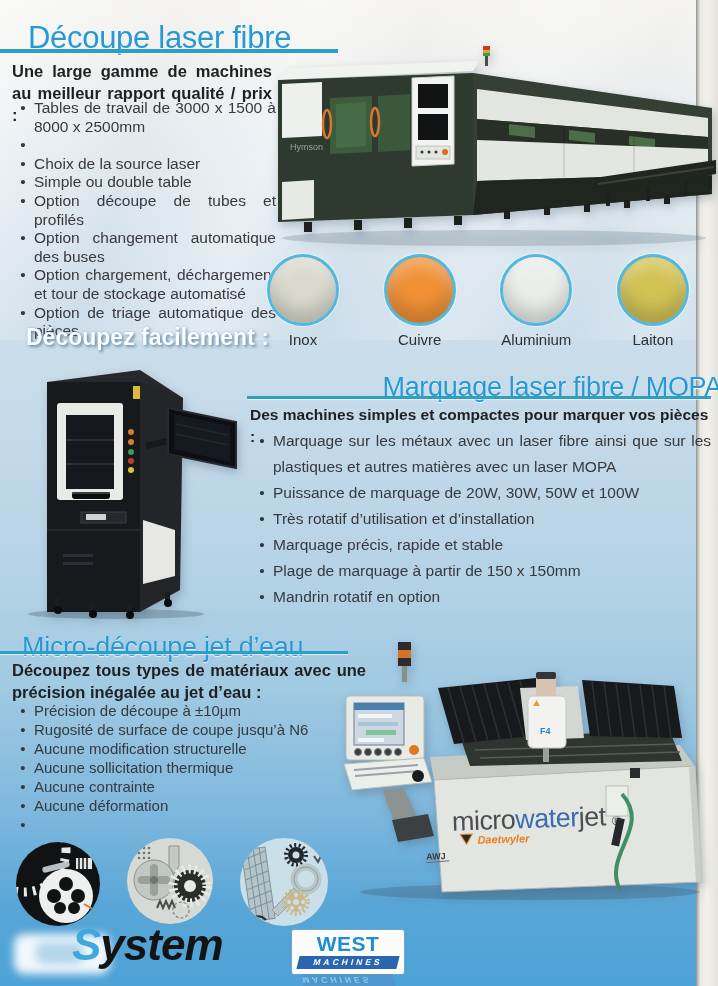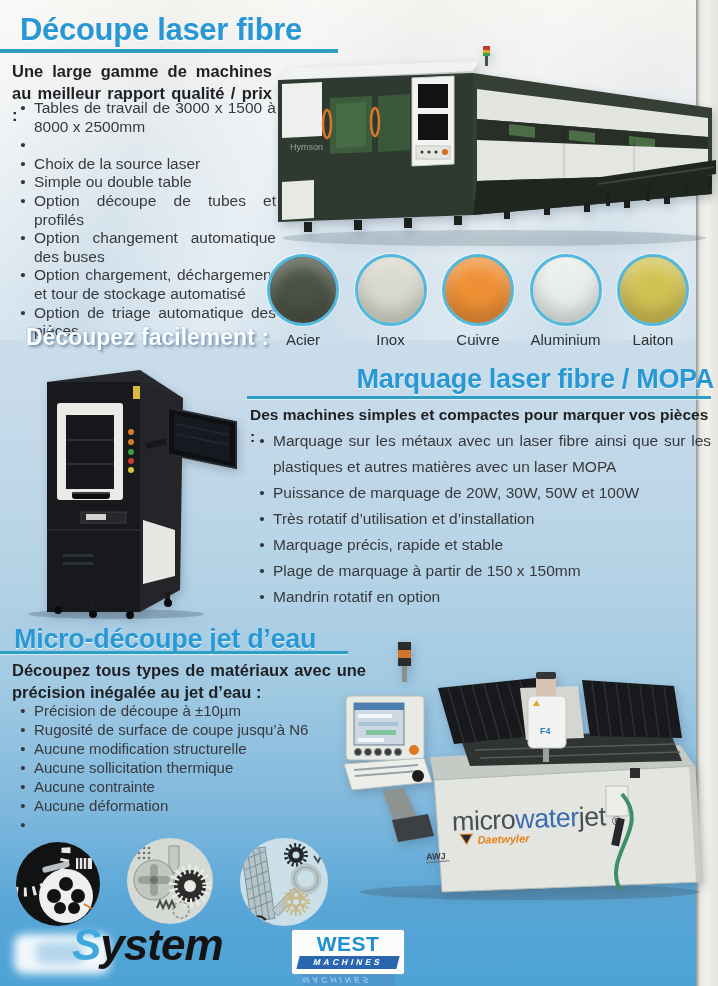--- a/index.html
+++ b/index.html
@@ -11,21 +11,21 @@
       #b5d3e6 58%,#a0c9e2 70%,#7fb8dd 82%,#58a6d7 92%,#4da2d6 100%);
   }
   .sheen{position:absolute;left:0;top:0;width:100%;height:340px;pointer-events:none;
     background:linear-gradient(108deg,rgba(255,255,255,.55) 0%,rgba(255,255,255,0) 22%,
       rgba(255,255,255,.42) 38%,rgba(255,255,255,0) 52%,rgba(255,255,255,.30) 68%,
       rgba(255,255,255,0) 82%,rgba(255,255,255,.25) 92%,rgba(255,255,255,0) 100%);}
   .edge-right{position:absolute;top:0;right:0;width:21px;height:100%;
     background:linear-gradient(90deg,#a9aca7 0,#e8e7e2 15%,#f2f1ec 45%,#e4e3dd 100%);
     border-left:1px solid #9b9e99;}
   .abs{position:absolute;}
-  h1,h2{margin:4px;color:#2898d4;font-weight:700;letter-spacing:-.3px;
+  h1,h2{margin:12px;color:#2898d4;font-weight:400;letter-spacing:-.3px;
     text-shadow:0 1px 1px rgba(255,255,255,.85);}
   h1{font-size:31px;}
   h2{font-size:27px;}
   .rule{background:#2d9ec4;height:3.5px;box-shadow:0 1px 1px rgba(255,255,255,.6);}
   .intro{font-weight:700;color:#1f2023;font-size:16.5px;line-height:22px;text-align:justify;margin:0;}
   ul.blist{list-style:none;margin:0;padding:0;color:#38393d;}
   ul.blist li{display:flex;align-items:flex-start;text-align:justify;}
   ul.blist .dot{flex:0 0 22px;text-align:center;}
   .l1 li{font-size:15.5px;line-height:18.6px;}
   .l2 li{font-size:15.5px;line-height:26px;}
@@ -181,24 +181,20 @@
           <rect x="280" y="161" width="6" height="8"></rect>
         <rect x="320" y="158" width="6" height="8"></rect>
           <rect x="360" y="154" width="6" height="8"></rect>
         <rect x="400" y="150" width="6" height="8"></rect>
       </g>
     </svg>
   </figure>
 
   <div class="materials abs" style="left:262px;top:254px;">
 
-      <div class="mat">
-        <div class="mat-circle" style="background: rgb(75, 82, 68);"></div>
-        <div class="mat-label">Acier</div>
-      </div>
 
       <div class="mat">
         <div class="mat-circle" style="background: rgb(217, 217, 205);"></div>
         <div class="mat-label">Inox</div>
       </div>
 
       <div class="mat">
         <div class="mat-circle" style="background: rgb(239, 144, 53);"></div>
         <div class="mat-label">Cuivre</div>
       </div>

